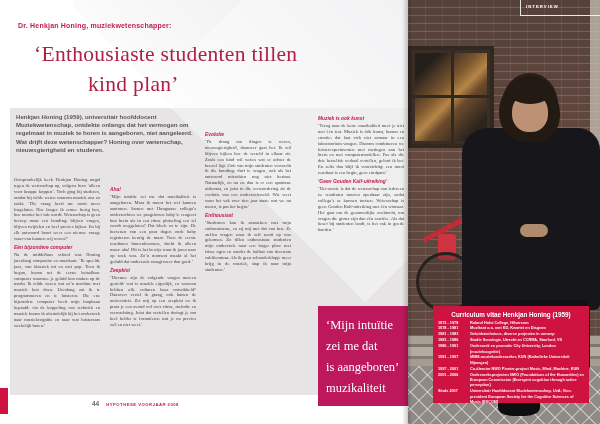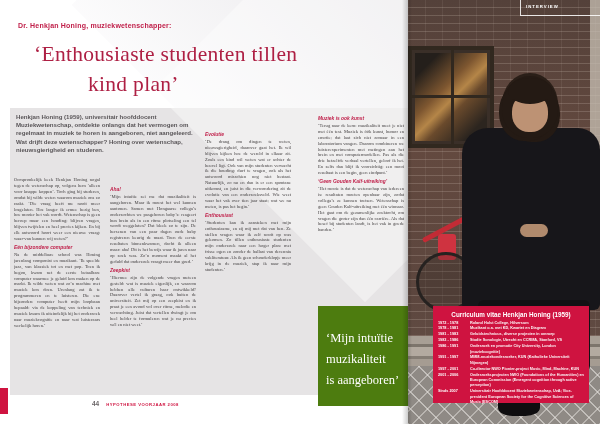--- a/index.html
+++ b/index.html
@@ -24,21 +24,21 @@
   .col{position:absolute;z-index:3;width:86px;overflow:hidden;
     font-size:4.6px;line-height:5.9px;color:#413e3f;text-align:justify;}
   .col p{margin:0 0 3px 0;}
   .col h4{margin:3px 0 1px 0;font-family:"Liberation Sans",sans-serif;
     font-style:italic;font-weight:bold;font-size:4.9px;color:#c0204a;}
   .col1{left:14px;top:177px;height:215px;}
   .col2{left:110px;top:184px;height:208px;}
   .col3{left:205px;top:129px;height:263px;}
   .col4{left:318px;top:113px;height:190px;}
   .pullquote{position:absolute;left:318px;top:306px;width:109px;height:100px;z-index:4;
-    background:#4d7c0f;color:#fff;padding:22px 0 0 8px;box-sizing:border-box;}
+    background:#be185d;color:#fff;padding:9px 0 0 8px;box-sizing:border-box;}
   .pullquote div{font-size:12.5px;line-height:21px;font-family:"Liberation Serif",serif;}
   .left-bar{position:absolute;left:0;top:388px;width:8px;height:26px;background:#cf1340;z-index:4;}
   .footer{position:absolute;left:92px;top:400px;z-index:4;display:flex;align-items:baseline;gap:7px;}
   .footer .pageno{font-family:"Liberation Sans",sans-serif;font-weight:bold;font-size:6.5px;color:#6b6668;}
   .footer .mag{font-family:"Liberation Sans",sans-serif;font-weight:bold;font-size:4.2px;
     letter-spacing:.5px;color:#cf1340;}
   
   .photo{position:absolute;left:408px;top:0;width:192px;height:424px;overflow:hidden;
     background:#5f463e;
     background-image:
@@ -129,22 +129,23 @@
 
     <div class="col col4">
       <h4>Muziek is ook kunst</h4>
       <p>‘Terug naar de kern: muzikaliteit meet je niet met één test. Muziek is óók kunst, humor en emotie; dat laat zich niet zomaar in een laboratorium vangen. Daarom combineren we luisterexperimenten met metingen aan het brein en met computermodellen. Pas als die drie hetzelfde verhaal vertellen, geloof ik het. En zelfs dan blijf ik voorzichtig: een mooi resultaat is een begin, geen eindpunt.’</p>
       <h4>‘Geen Gouden Kalf-uitreiking’</h4>
       <p>‘Het mooie is dat de wetenschap van iedereen is: resultaten moeten openbaar zijn, zodat collega’s ze kunnen toetsen. Wetenschap is geen Gouden Kalf-uitreiking met één winnaar. Het gaat om de gezamenlijke zoektocht, om vragen die groter zijn dan één carrière. Als dat besef bij studenten landt, is het vak in goede handen.’</p>
     </div>
 
     <div class="pullquote">
       <div>‘Mijn intuïtie</div>
+      <div>zei me dat</div>
+      <div>is aangeboren’</div>
       <div>muzikaliteit</div>
-      <div>is aangeboren’</div>
     </div>
 
     <div class="left-bar"></div>
 
     <div class="footer">
       <span class="pageno">44</span>
       <span class="mag">HYPOTHESE VOORJAAR 2008</span>
     </div>
   </div>
 

